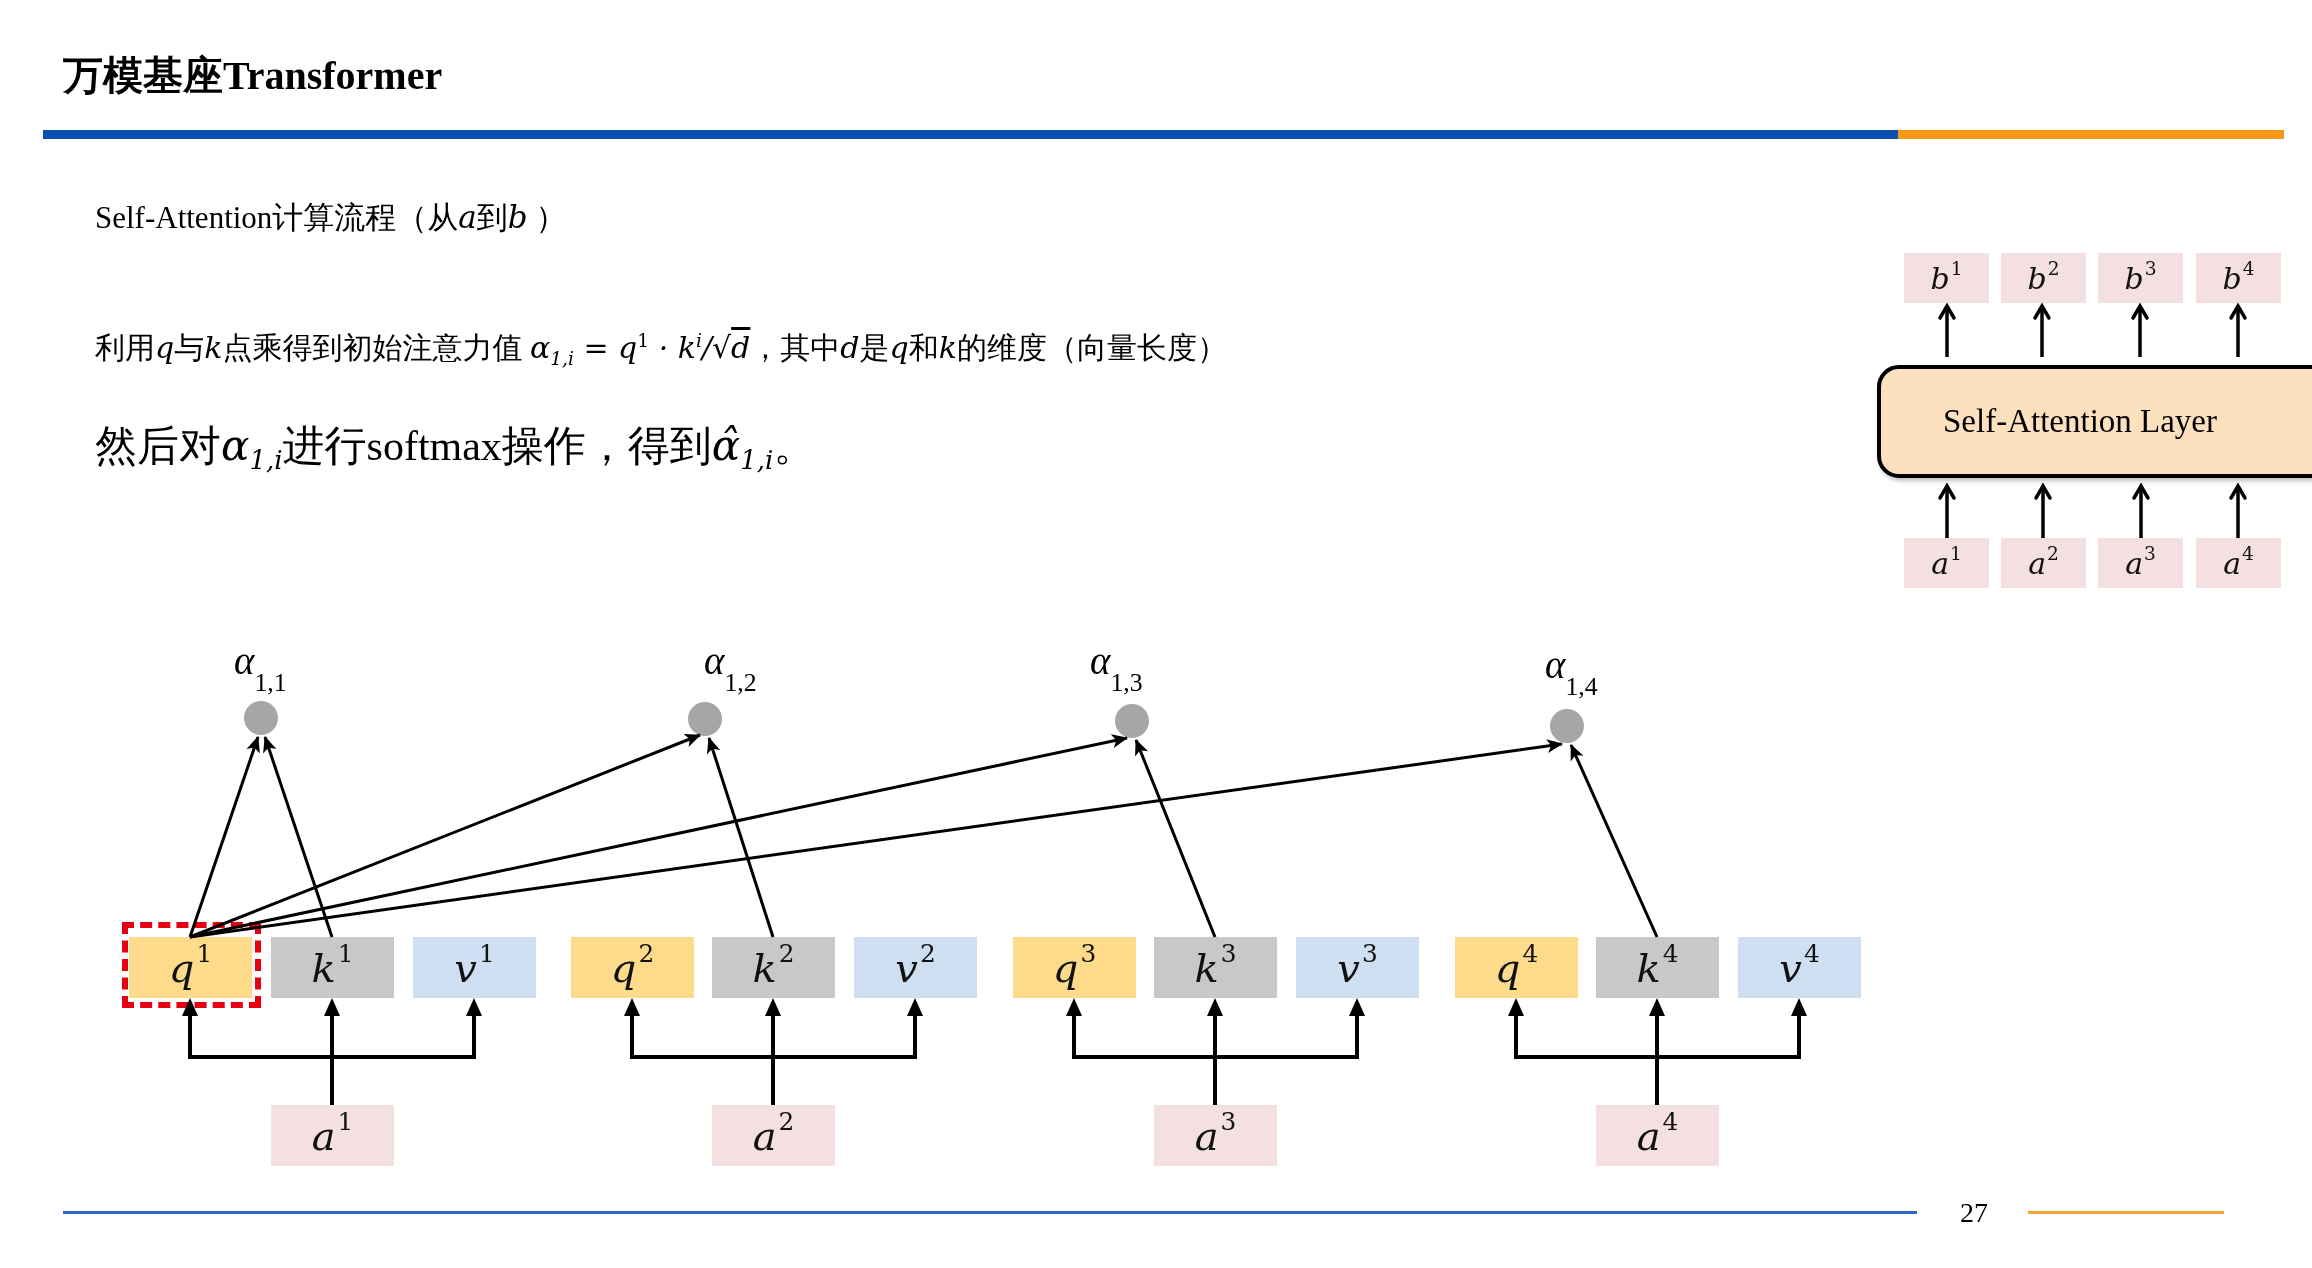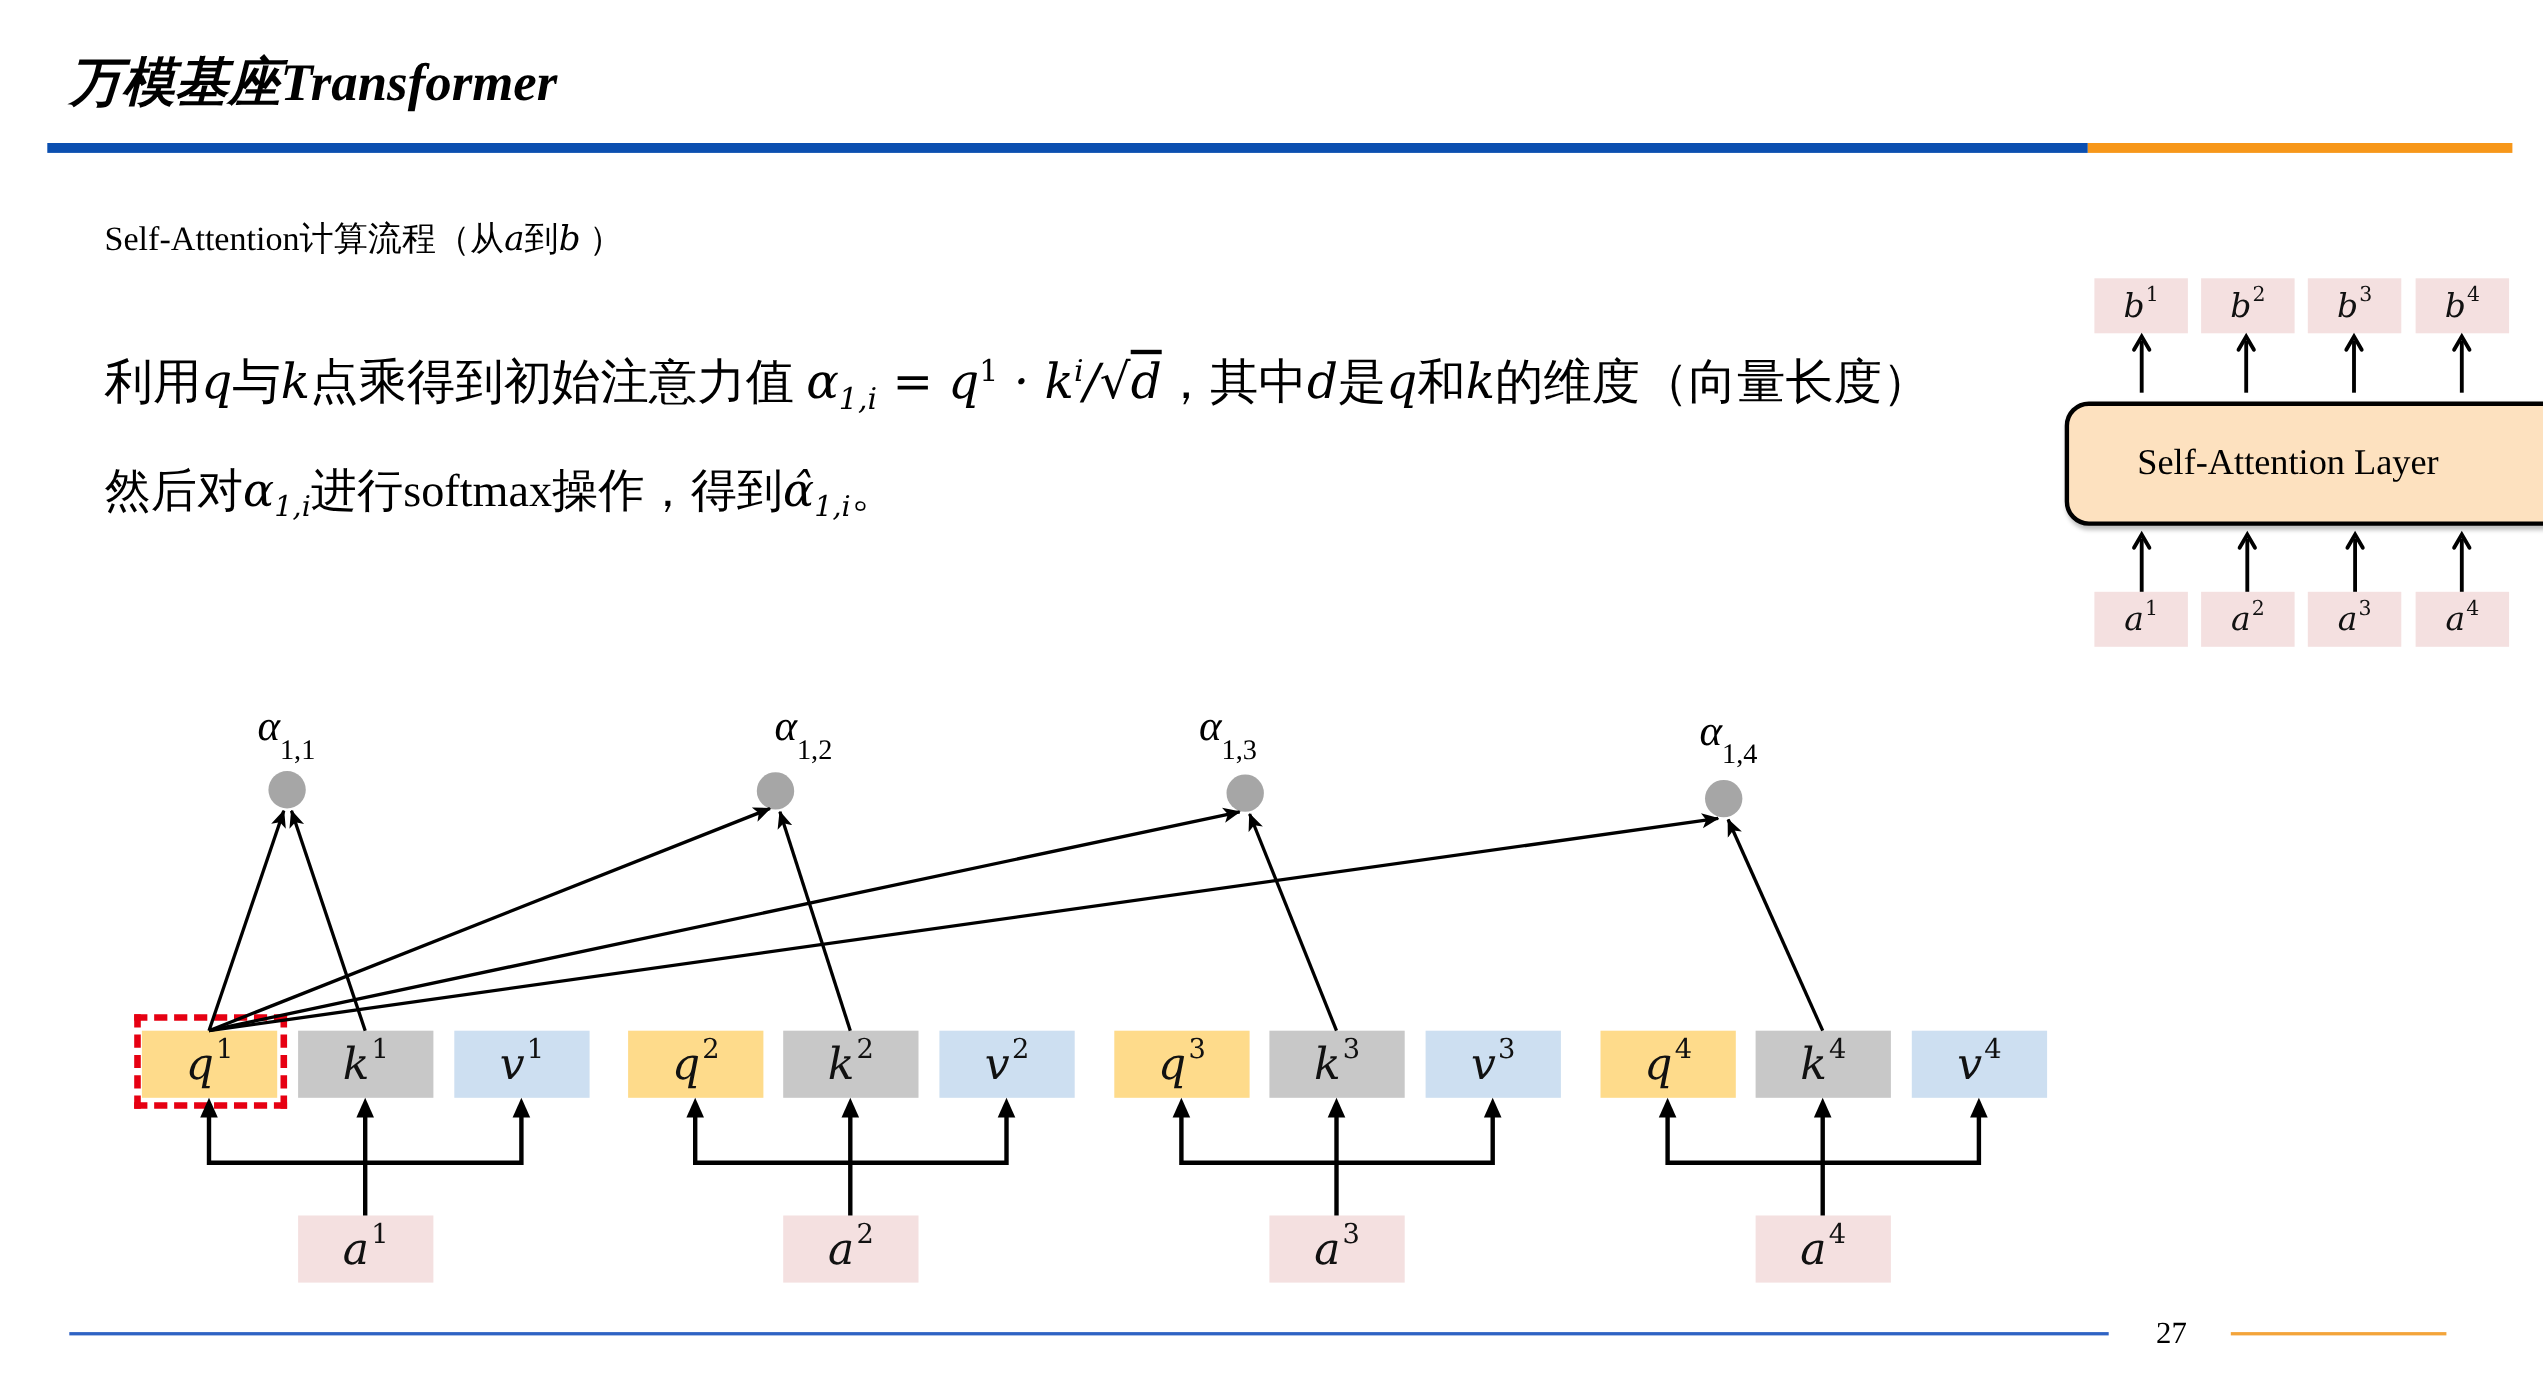--- a/index.html
+++ b/index.html
@@ -1,23 +1,23 @@
 <!DOCTYPE html>
 <html><head>
 <meta charset="utf-8">
 <style>
   html, body { margin:0; padding:0; background:#ffffff; }
   body { width:2312px; height:1268px; position:relative; overflow:hidden;
          font-family:"Liberation Serif", "DejaVu Serif", serif; color:#000; }
   .abs { position:absolute; }
-  .title { left:63px; top:44px; font-size:48px; font-weight:bold; line-height:64px; white-space:nowrap;font-style:italic; }
+  .title { left:63px; top:44px; font-size:40px; font-weight:bold; line-height:64px; white-space:nowrap; }
   .bar-blue { left:43px; top:130px; width:1855px; height:9px; background:#0b4fb0; }
   .bar-orange { left:1898px; top:130px; width:386px; height:9px; background:#f7971a; }
   .subtitle { left:95px; top:188px; font-size:31px; line-height:58px; white-space:nowrap; }
-  .line1 { left:95px; top:320px; font-size:44px; line-height:56px; white-space:nowrap; }
+  .line1 { left:95px; top:320px; font-size:30px; line-height:56px; white-space:nowrap; }
   .line2 { left:95px; top:418px; font-size:42px; line-height:56px; white-space:nowrap; }
   .m { font-family:"DejaVu Serif", serif; font-style:italic; }
   sub, sup { font-size:0.62em; line-height:0; font-style:normal; }
   sub.i, sup.i { font-style:italic; }
   .box { position:absolute; display:flex; align-items:center; justify-content:center;
          font-family:"DejaVu Serif", serif; font-style:italic; font-size:40px; color:#111; }
   .box sup { font-style:normal; font-size:0.62em; position:relative; top:-0.55em; margin-left:2px; }
   .q { background:#fedb8b; }
   .k { background:#c8c8c8; }
   .v { background:#cddff1; }

